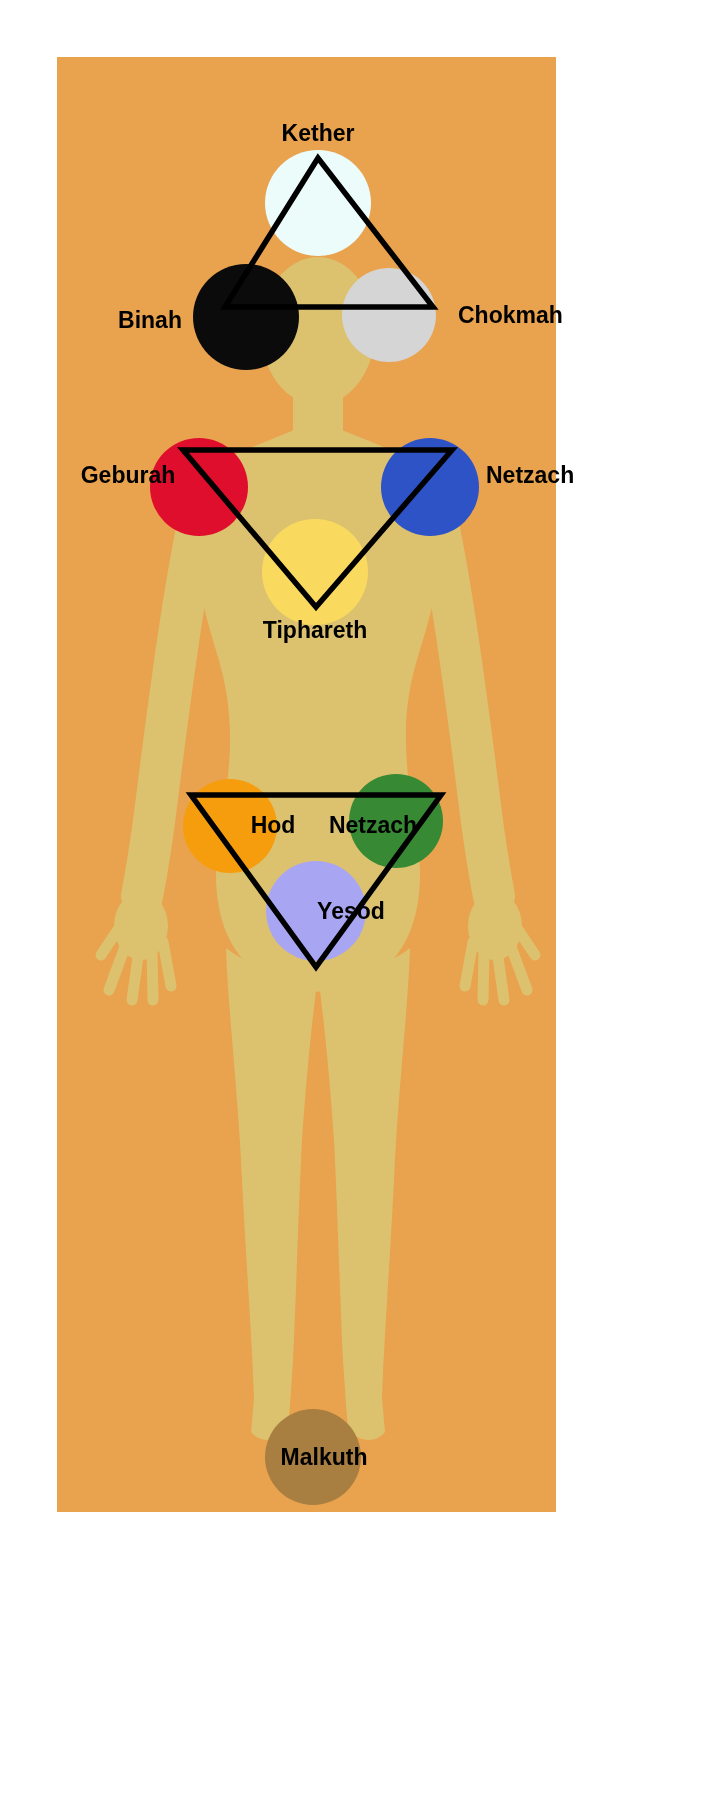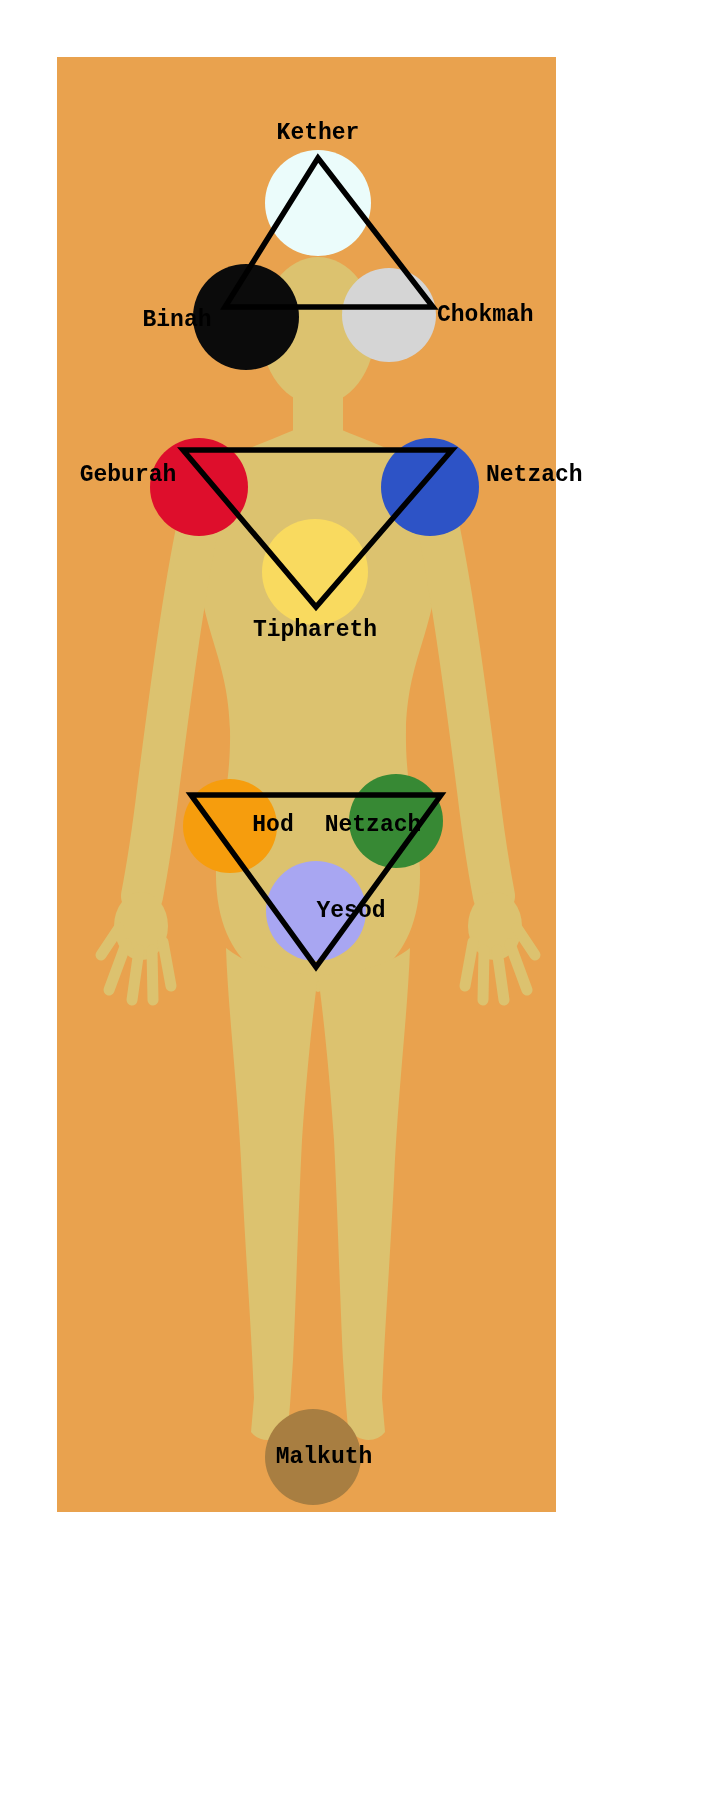--- a/index.html
+++ b/index.html
@@ -3,21 +3,21 @@
 <meta charset="utf-8">
 <style>
   * { margin:0; padding:0; box-sizing:border-box; }
   html, body { background:#ffffff; }
   .canvas {
     position:relative;
     width:720px;
     height:1811px;
     background:var(--bg, #ffffff);
     overflow:hidden;
-    font-family:Liberation Mono, monospace;
+    font-family:Liberation Sans, sans-serif;
   }
   .panel {
     position:absolute;
     left:57px; top:57px;
     width:499px; height:1455px;
     background:var(--panel, #e9a24e);
   }
   .body-svg, .tri-svg {
     position:absolute; left:0; top:0;
     width:720px; height:1811px;
@@ -42,22 +42,22 @@
   .lbl {
     position:absolute;
     font-weight:700;
     font-size:23px;
     line-height:1;
     color:var(--label, #000000);
     white-space:nowrap;
     transform:translateX(-50%);
   }
   .l-kether    { left:318px; top:122px; }
-  .l-binah     { left:150px; top:309px;margin-left:27px; }
-  .l-chokmah   { left:437px; top:304px; transform:none; }
+  .l-binah     { left:150px; top:309px; }
+  .l-chokmah   { left:437px; top:304px; transform:none;padding-left:21px; }
   .l-geburah   { left:104px; top:464px;margin-left:24px; }
   .l-chesed    { left:486px; top:464px; transform:none; }
   .l-tiphareth { left:315px; top:619px; }
   .l-hod       { left:241px; top:814px;margin-left:32px; }
   .l-netzach   { left:373px; top:814px; }
   .l-yesod     { left:304px; top:900px;margin-left:47px; }
   .l-malkuth   { left:324px; top:1446px;text-align:center; }
 </style>
 </head>
 <body>

